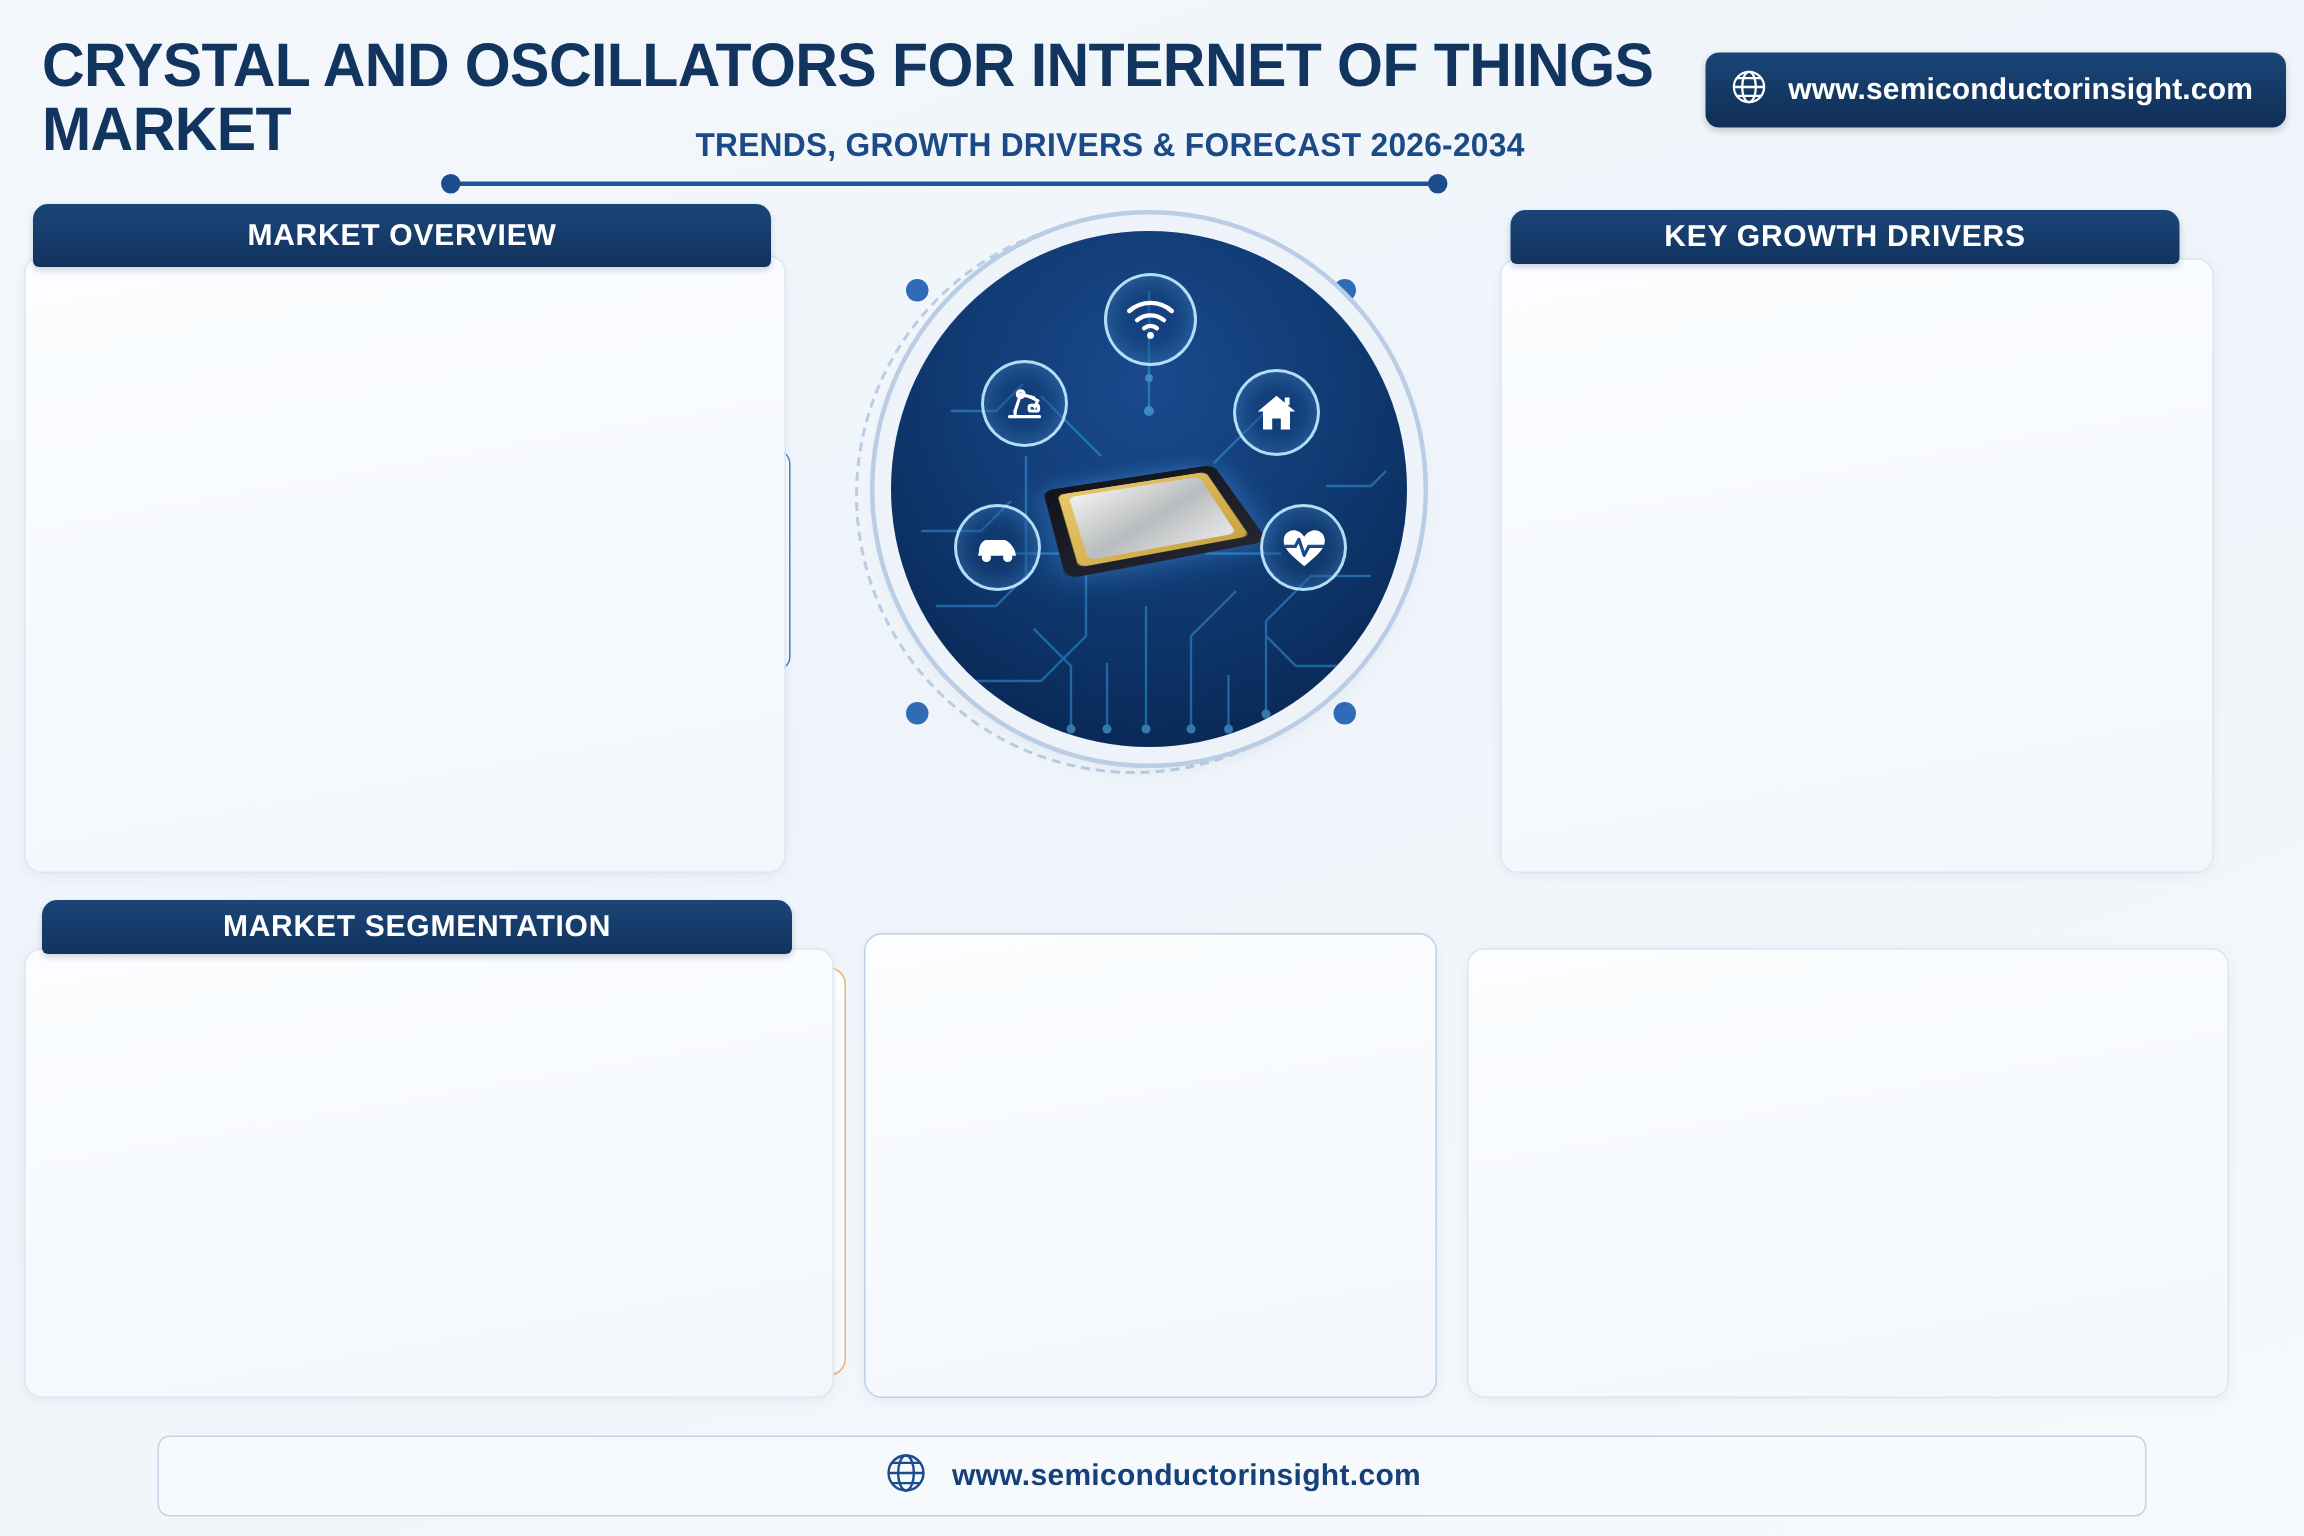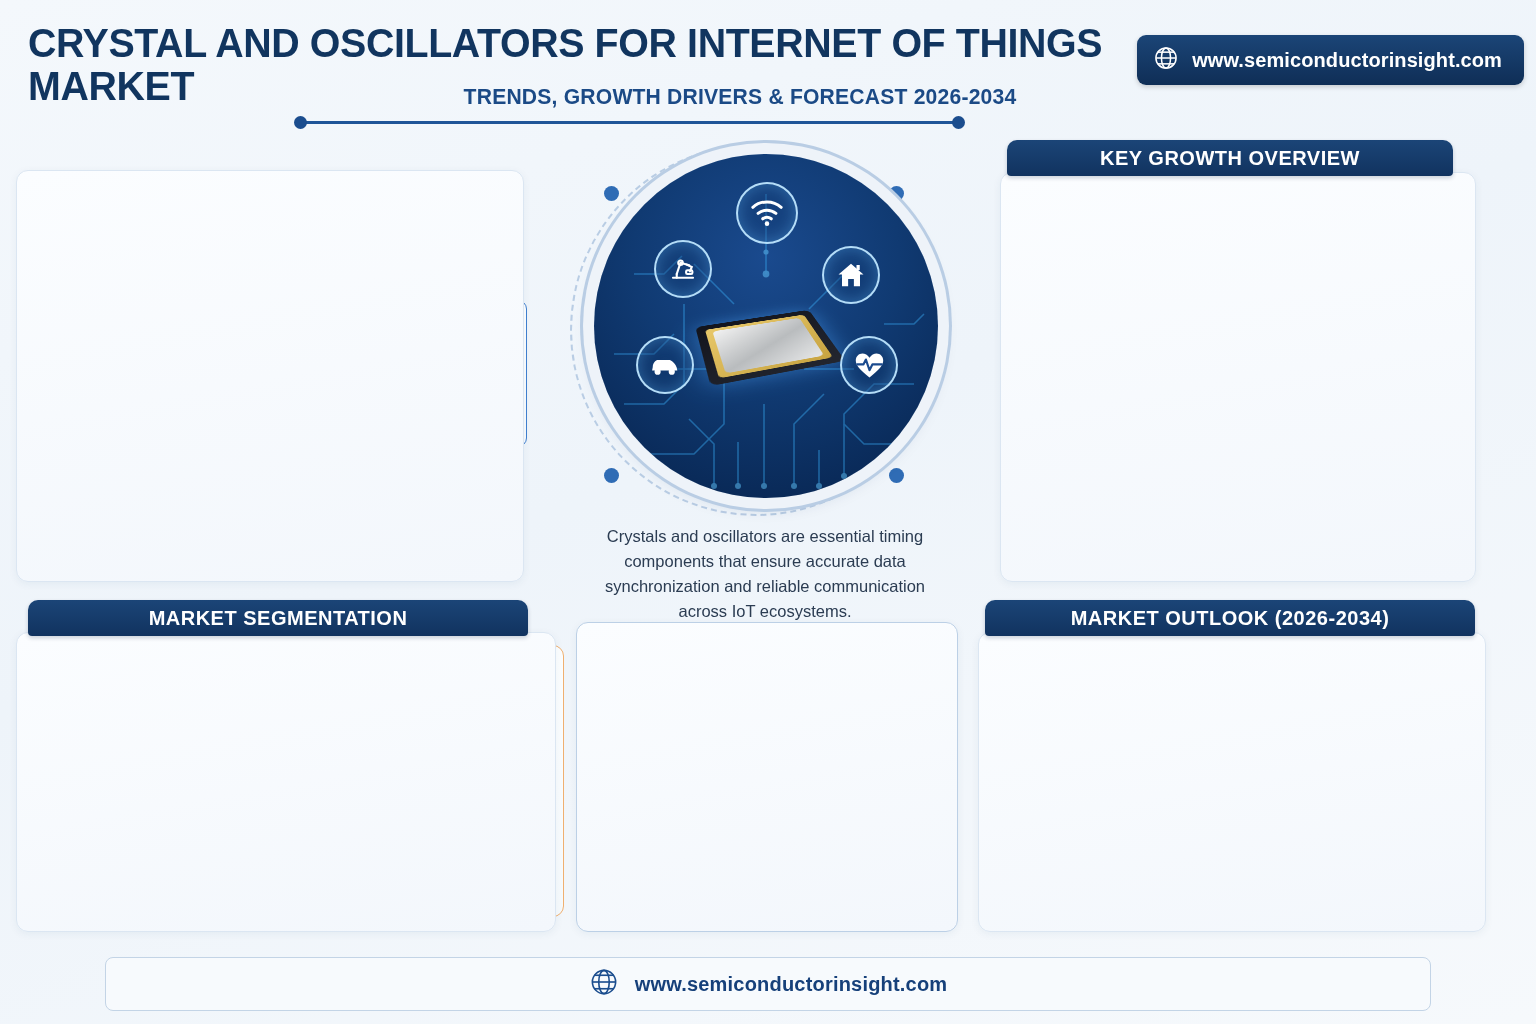--- a/index.html
+++ b/index.html
@@ -284,20 +284,21 @@
           <ellipse cx="12" cy="12" rx="4.2" ry="9.3"></ellipse>
         <line x1="2.7" y1="12" x2="21.3" y2="12"></line>
           <line x1="4.2" y1="6.6" x2="19.8" y2="6.6"></line>
         <line x1="4.2" y1="17.4" x2="19.8" y2="17.4"></line>
       </svg>
     </span>
     <span class="txt">www.semiconductorinsight.com</span>
   </div>
 
   <div class="panel-body" id="overview-body"></div>
+  <div class="panel-head" id="overview-head">MARKET OVERVIEW</div>
   <div class="ov-text"><span>The global </span><b>Crystal and Oscillators for Internet of Things Market</b><span> was valued at a robust </span><b>US$ 424 million in 2026</b><span> and is projected to reach </span><b>US$ 690 million by 2034,</b><span> growing at a steady pace.</span></div>
 
   <div class="stat-row">
     <div class="stat-card navy">
       <div class="stat-label">MARKET SIZE IN 2026</div>
       <div class="stat-big">US$ 424</div>
       <div class="stat-sub">MILLION</div>
     </div>
     <div class="stat-card green">
       <div class="stat-label g">MARKET SIZE IN 2034</div>
@@ -387,24 +388,23 @@
         </svg>
       </div>
       <div class="icon-bubble ib-heart">
         <svg width="31" height="29" viewBox="0 0 26 24" fill="#ffffff">
           <path d="M13 22 C5 15.5 1.5 12 1.5 7.8 C1.5 4.3 4.2 2 7 2 C9.2 2 11.6 3.3 13 5.6 C14.4 3.3 16.8 2 19 2 C21.8 2 24.5 4.3 24.5 7.8 C24.5 12 21 15.5 13 22 Z"></path>
           <path d="M2 11 H8 L10 7 L13 16 L15.5 11 H24" stroke="#1a4a8e" stroke-width="1.8" fill="none" stroke-linejoin="round"></path>
         </svg>
       </div>
     </div>
   </div>
-  <div class="hero-caption">Crystals and oscillators are essential timing components that ensure accurate data synchronization and reliable communication across IoT ecosystems.</div>
 
   <div class="panel-body" id="kgd-body"></div>
-  <div class="panel-head" id="kgd-head">KEY GROWTH OVERVIEW</div>
+  <div class="panel-head" id="kgd-head">KEY GROWTH DRIVERS</div>
   <div class="driver-list">
 
     <div class="driver">
       <div class="dicon">
         <svg width="29" height="29" viewBox="0 0 24 24" fill="#ffffff">
           <rect x="3" y="15" width="4" height="6" rx=".6"></rect>
             <rect x="9" y="11.5" width="4" height="9.5" rx=".6"></rect>
           <rect x="15" y="8" width="4" height="13" rx=".6"></rect>
           <path d="M3.5 11.5 L9 7 L13 9.5 L19.5 3.5" stroke="#fff" stroke-width="1.9" fill="none" stroke-linecap="round"></path>
           <path d="M15.5 3 H20.5 V8" stroke="#fff" stroke-width="1.9" fill="none" stroke-linecap="round" stroke-linejoin="round"></path>
@@ -663,21 +663,20 @@
         </svg>
       </div>
       <div>
         <div class="eo-h">AI at the Edge</div>
         <div class="eo-t">Edge computing in IoT requires high-performance, low-power timing components.</div>
       </div>
     </div>
   </div>
 
   <div class="panel-body" id="mo-body"></div>
-  <div class="panel-head" id="mo-head">MARKET OUTLOOK (2026-2034)</div>
 
   <div class="mo-chart-title">Market Size (US$ Million)</div>
   <div class="mo-cagr-title">CAGR (2026-2034)</div>
   <div class="mo-vdivider"></div>
 
   <div class="barchart">
     <div class="axis"></div>
     <div class="bar b1" id="bar-0" style="height: 82px;"></div>
     <div class="bar b2" id="bar-1" style="height: 133px;"></div>
     <div class="bar-val v1" id="barval-0" style="bottom: 92px; width: 74px;">424</div>

